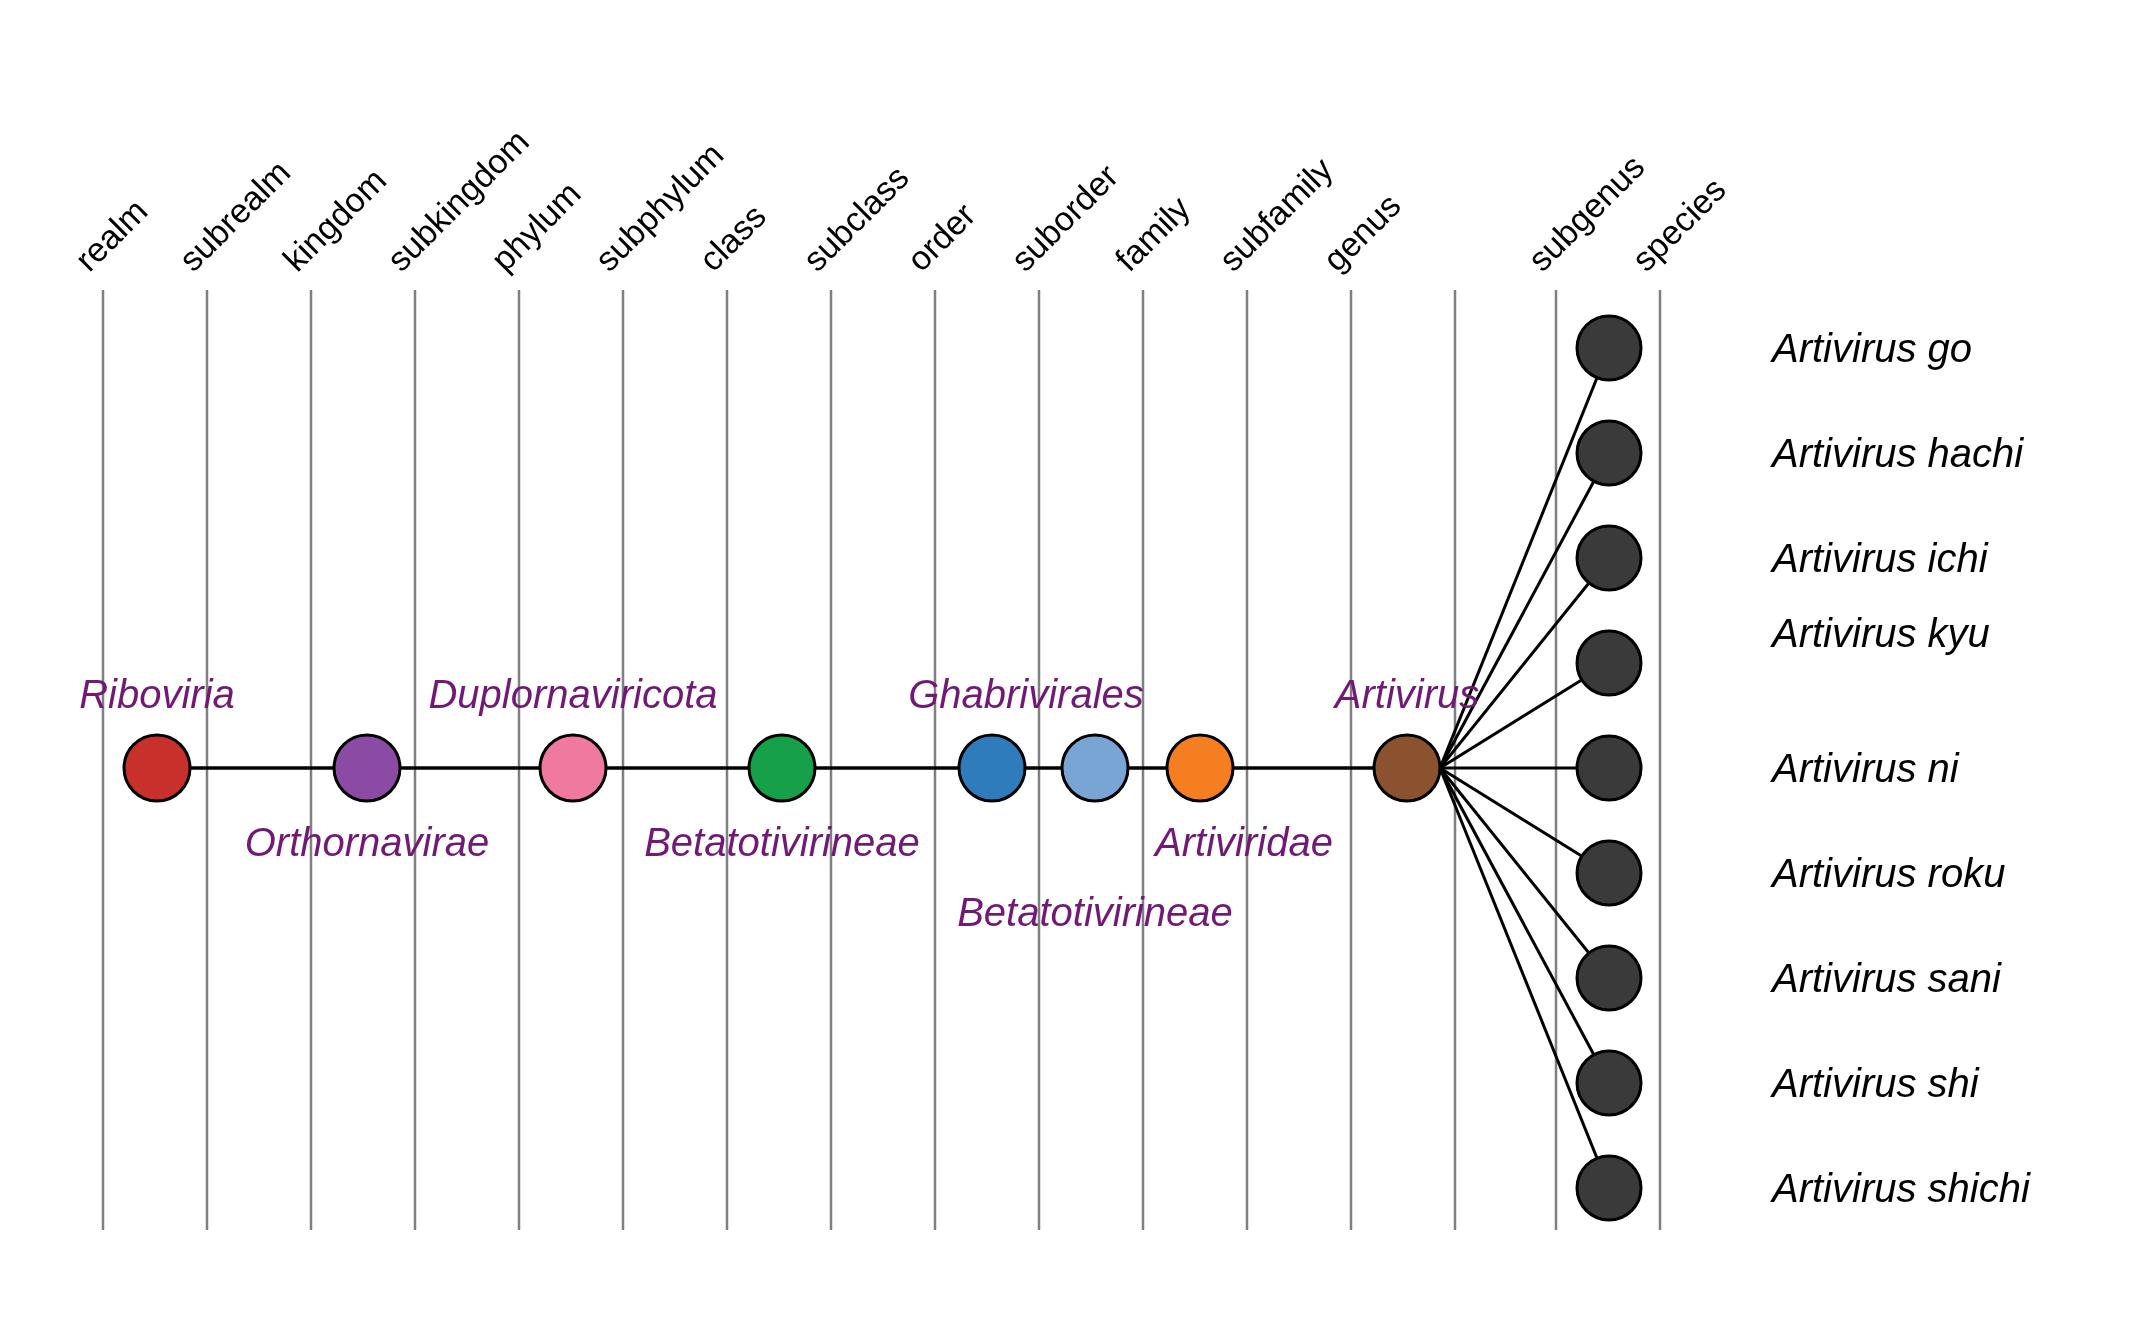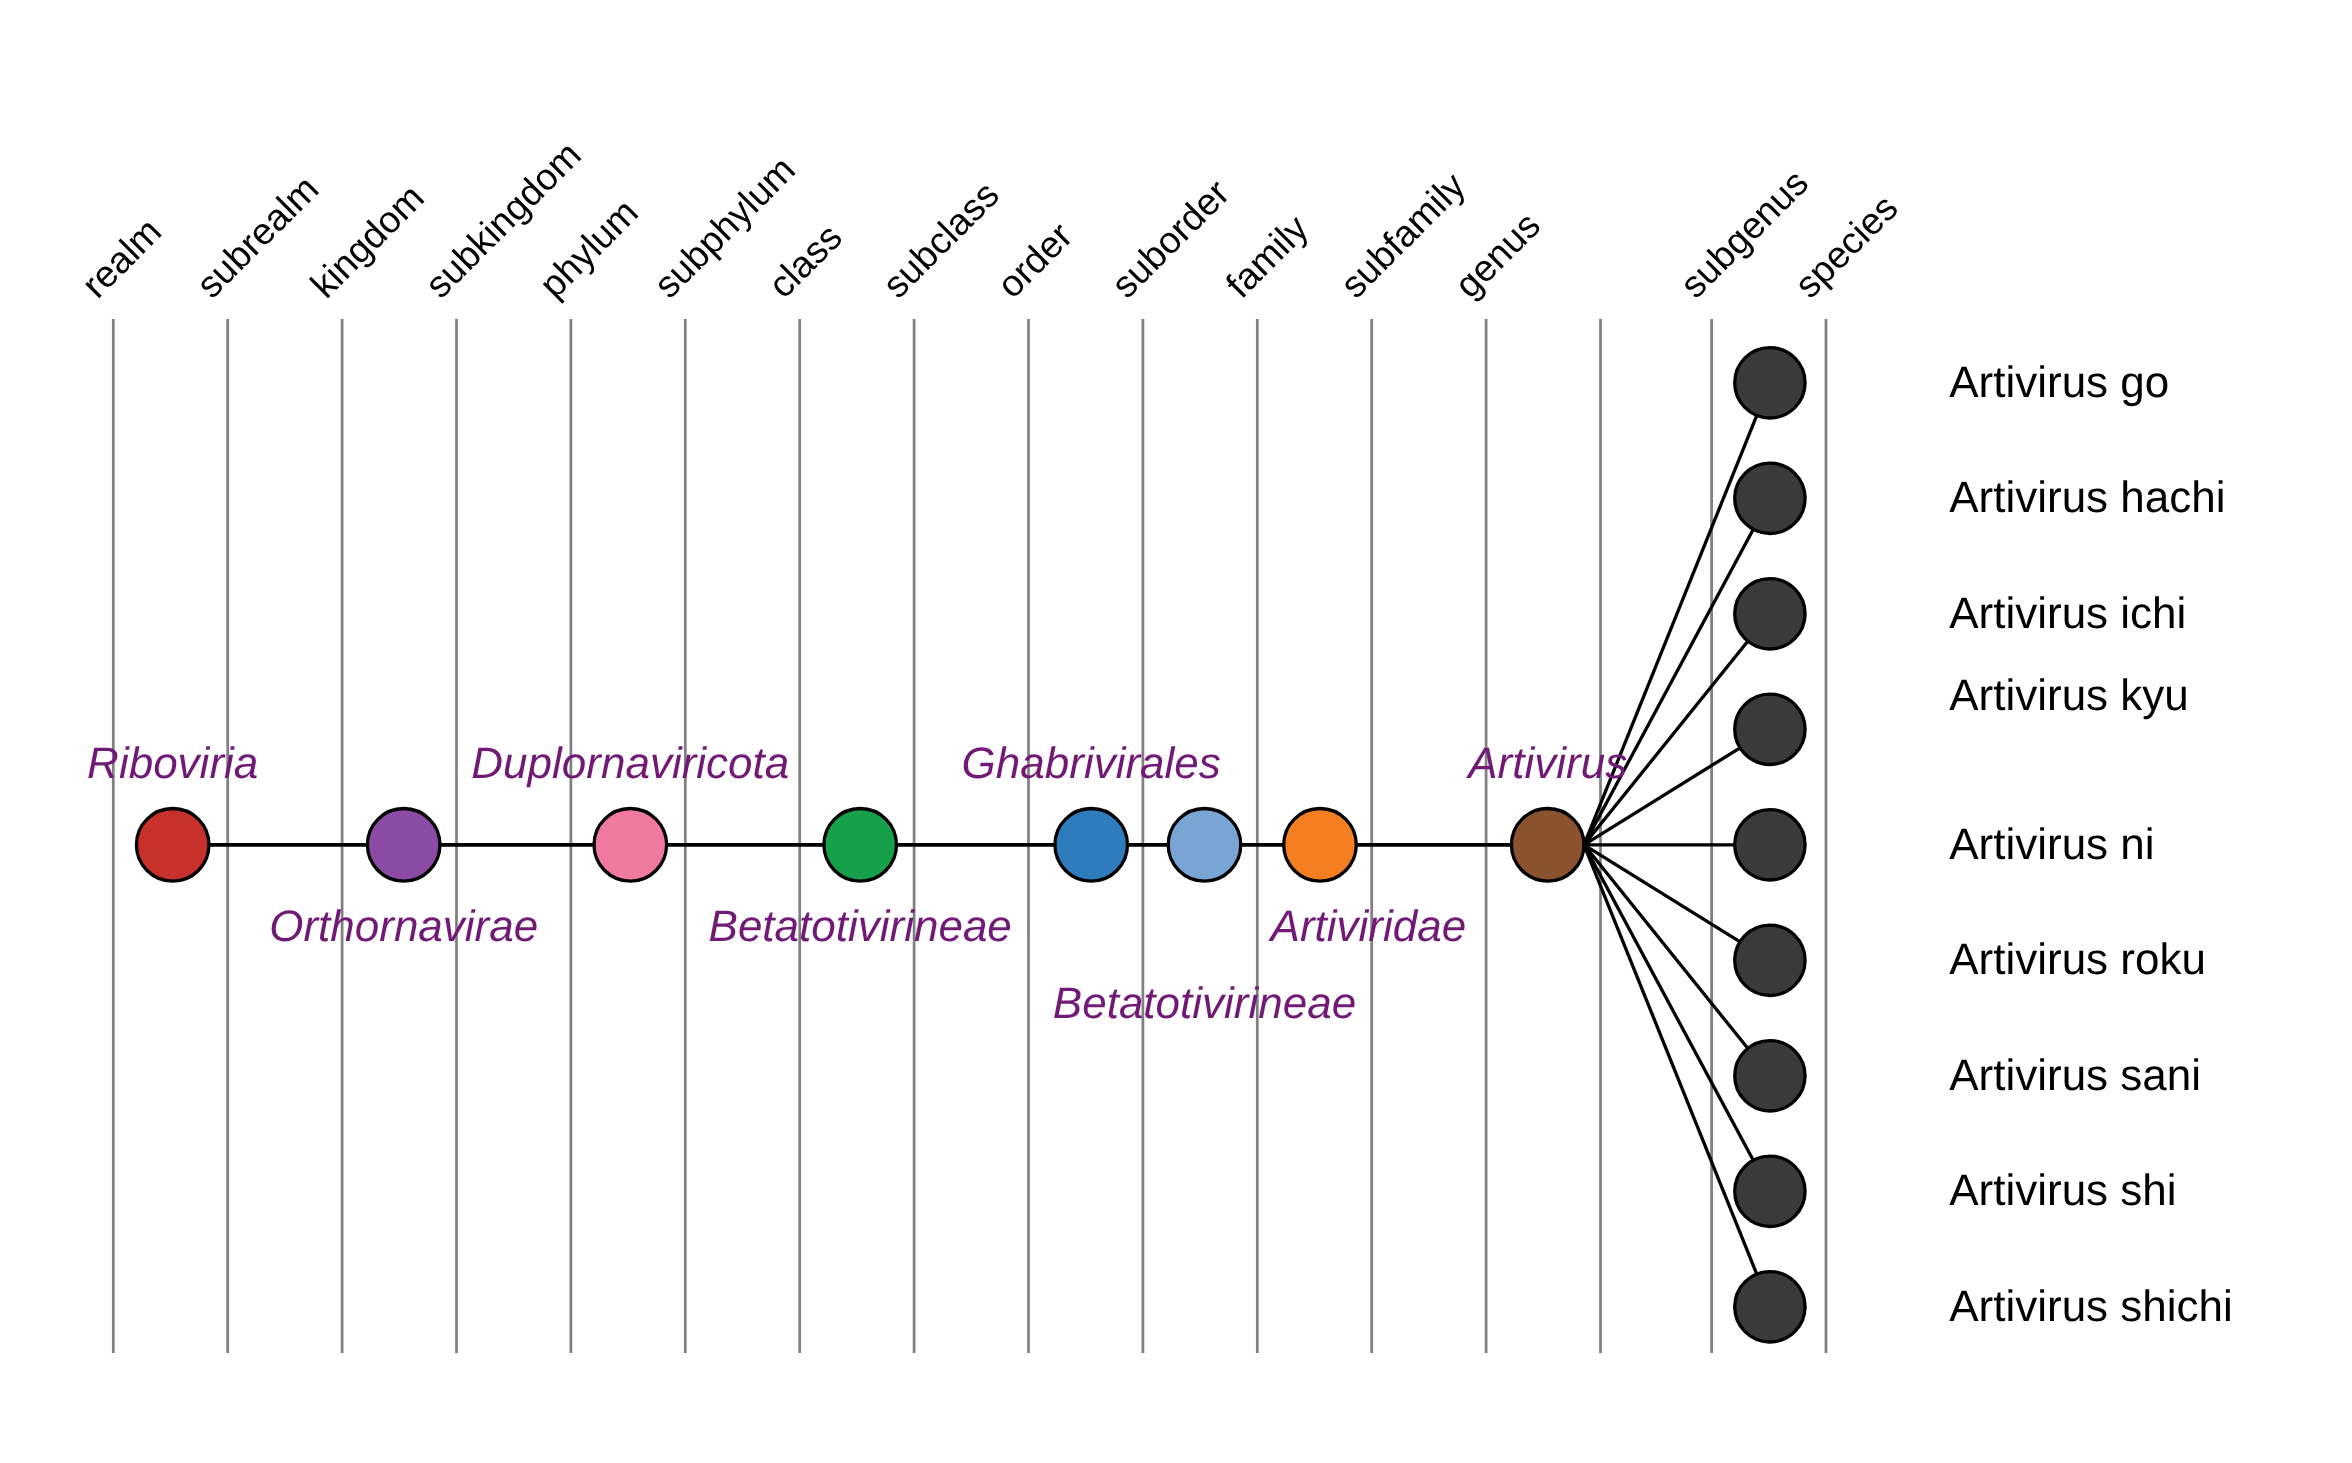--- a/index.html
+++ b/index.html
@@ -39,20 +39,21 @@
     font-family: "Liberation Sans", sans-serif;
     font-style: italic;
     font-size: 40px;
     color: #701a75;
     white-space: nowrap;
     transform: translateX(-50%);
   }
   .species-label {
     position: absolute;
     font-family: "Liberation Sans", sans-serif;
+    font-style: italic;
     font-size: 40px;
     color: #000000;
     white-space: nowrap;
     transform: translateY(-50%);
   }
 </style>
 </head>
 <body>
 
 <div id="canvas">
@@ -124,21 +125,21 @@
       <div class="rank-label" style="left: 1239px; top: 240px;">subfamily</div>
       <div class="rank-label" style="left: 1343px; top: 240px;">genus</div>
       <div class="rank-label" style="left: 1548px; top: 240px;">subgenus</div>
       <div class="rank-label" style="left: 1652px; top: 240px;">species</div>
     </div>
   <div id="taxon-labels">
       <div class="taxon-label" style="left: 157px; top: 672px;">Riboviria</div>
       <div class="taxon-label" style="left: 367px; top: 820px;">Orthornavirae</div>
       <div class="taxon-label" style="left: 573px; top: 672px;">Duplornaviricota</div>
       <div class="taxon-label" style="left: 782px; top: 820px;">Betatotivirineae</div>
-      <div class="taxon-label" style="left: 992px; top: 672px;">Ghabrivirales</div>
+      <div class="taxon-label" style="left: 1026px; top: 672px;">Ghabrivirales</div>
       <div class="taxon-label" style="left: 1095px; top: 890px; text-align: center;">Betatotivirineae</div>
       <div class="taxon-label" style="left: 1200px; top: 820px; margin-left: 44px;">Artiviridae</div>
       <div class="taxon-label" style="left: 1407px; top: 672px;">Artivirus</div>
     </div>
   <div id="species-labels">
       <div class="species-label" style="left: 1772px; top: 348px;">Artivirus go</div>
       <div class="species-label" style="left: 1772px; top: 453px;">Artivirus hachi</div>
       <div class="species-label" style="left: 1772px; top: 558px;">Artivirus ichi</div>
       <div class="species-label" style="left: 1772px; top: 633px;">Artivirus kyu</div>
       <div class="species-label" style="left: 1772px; top: 768px;">Artivirus ni</div>

